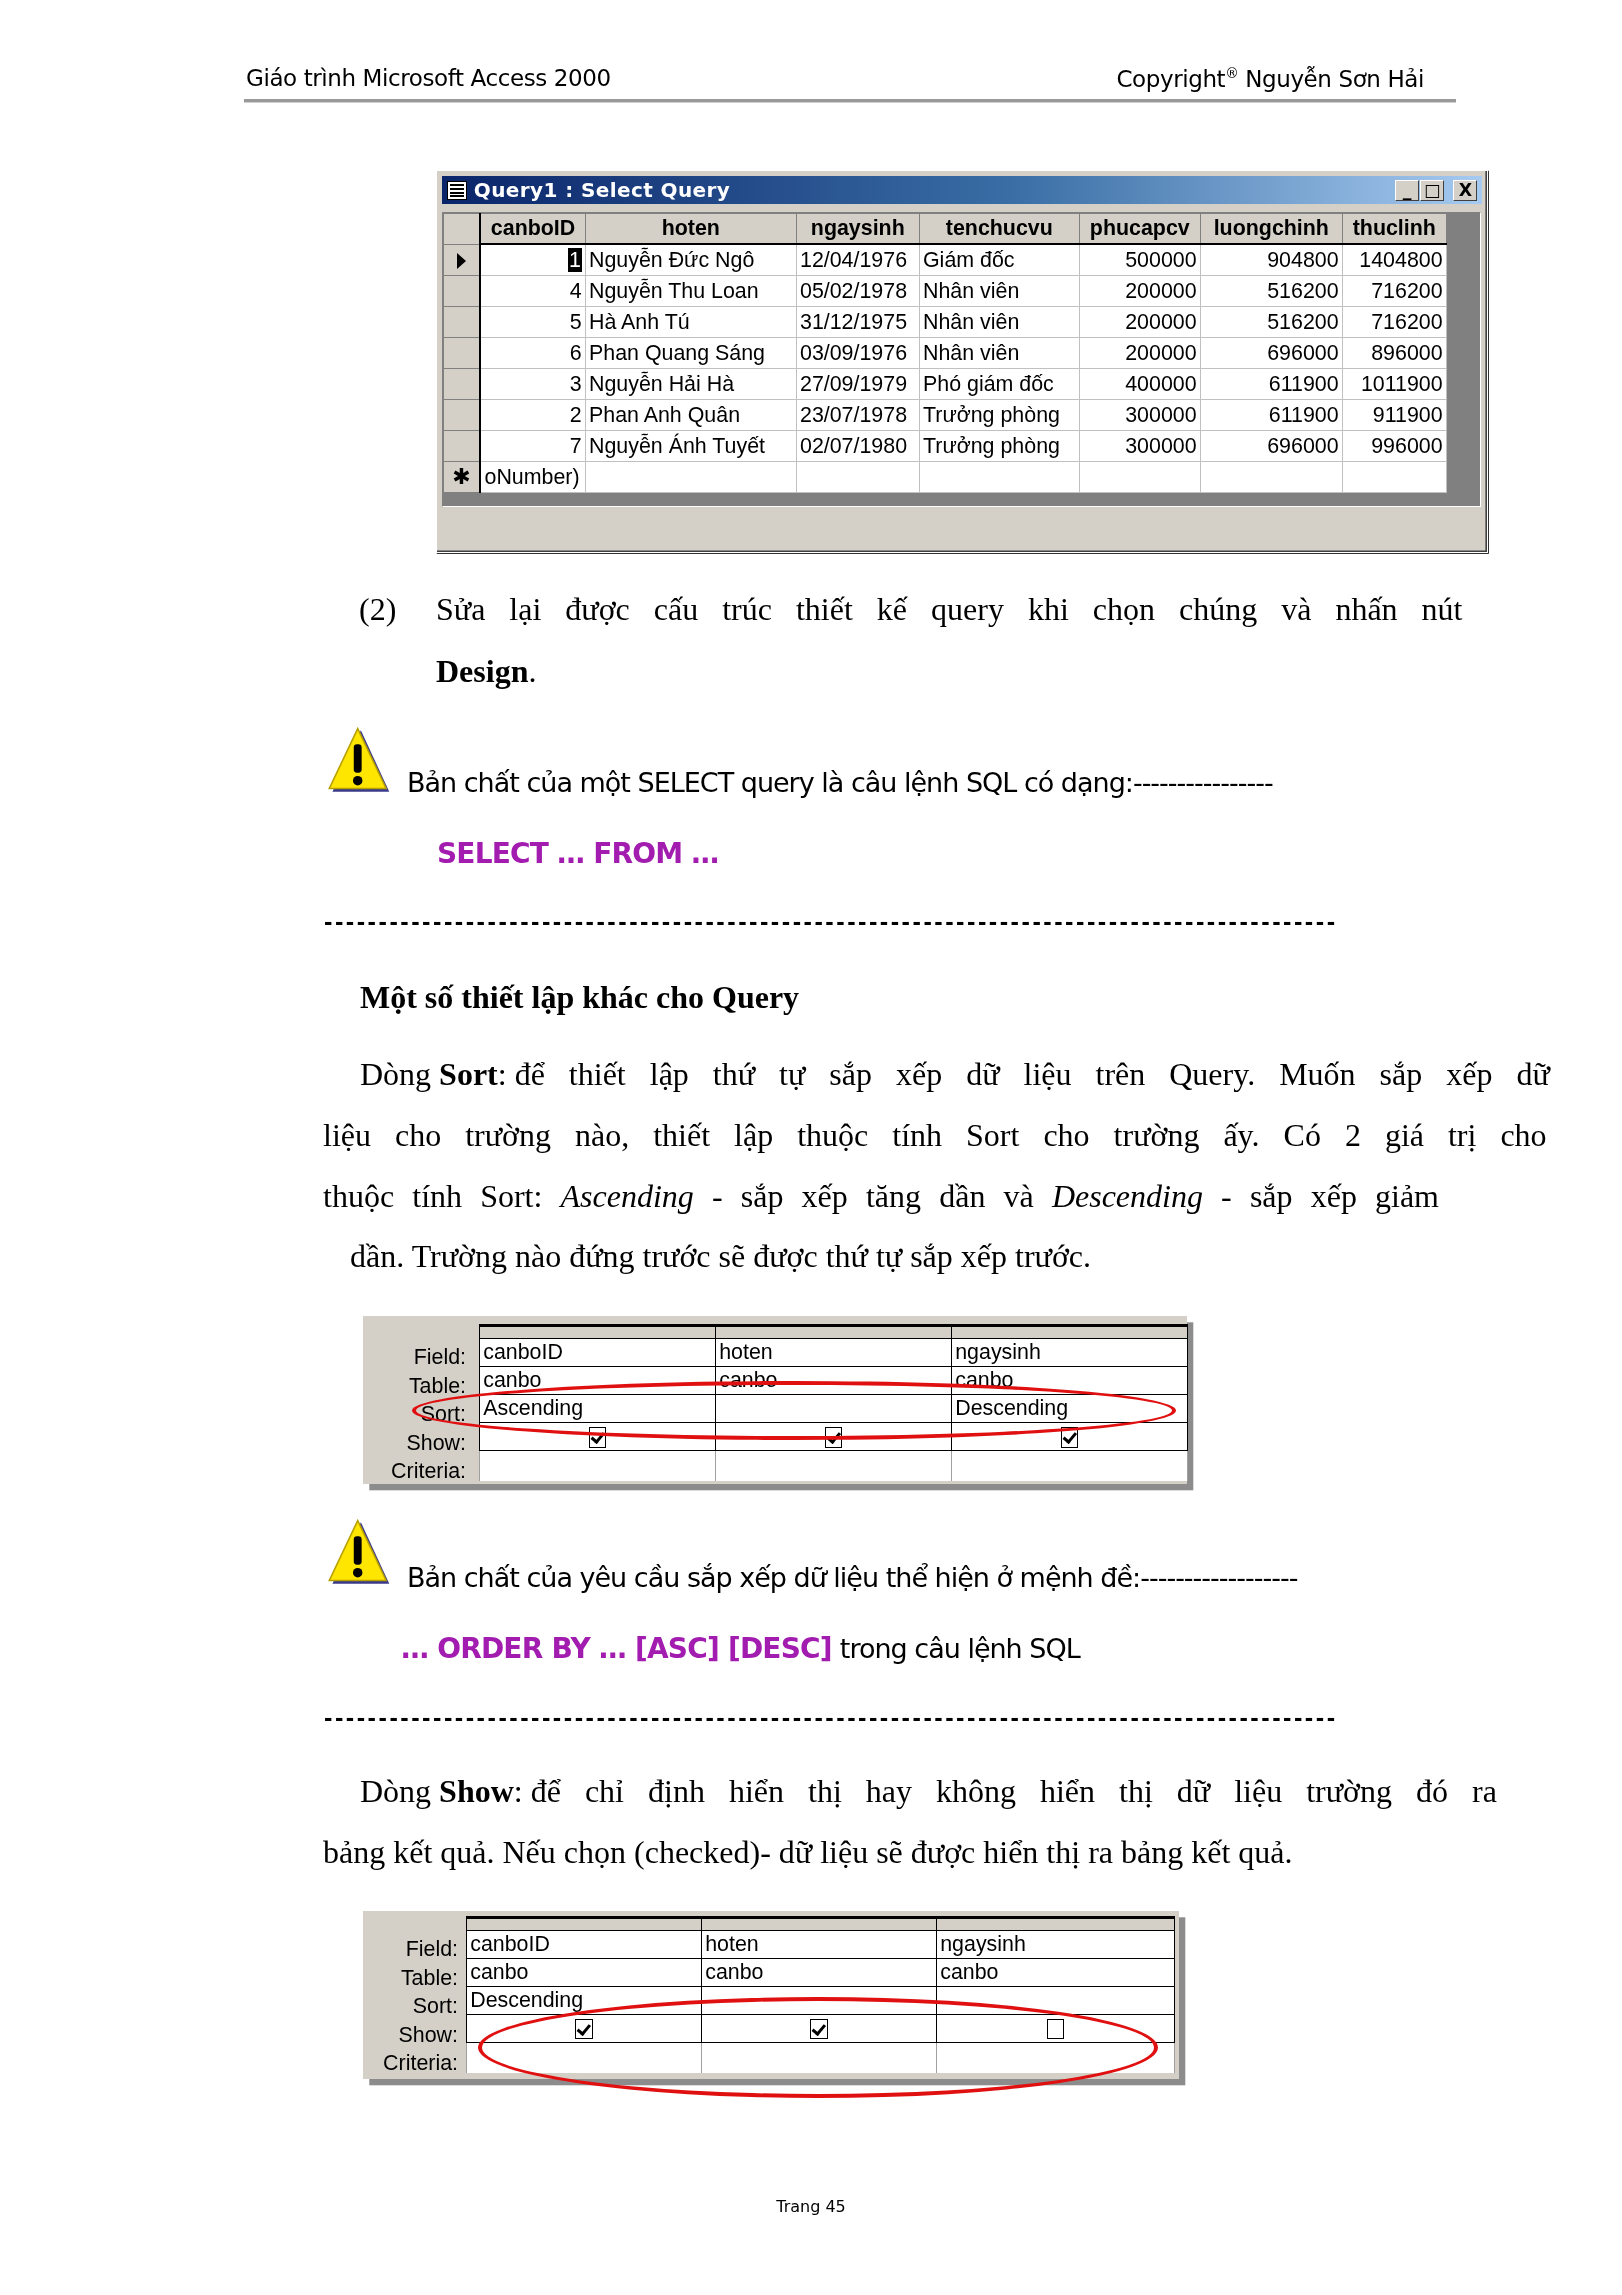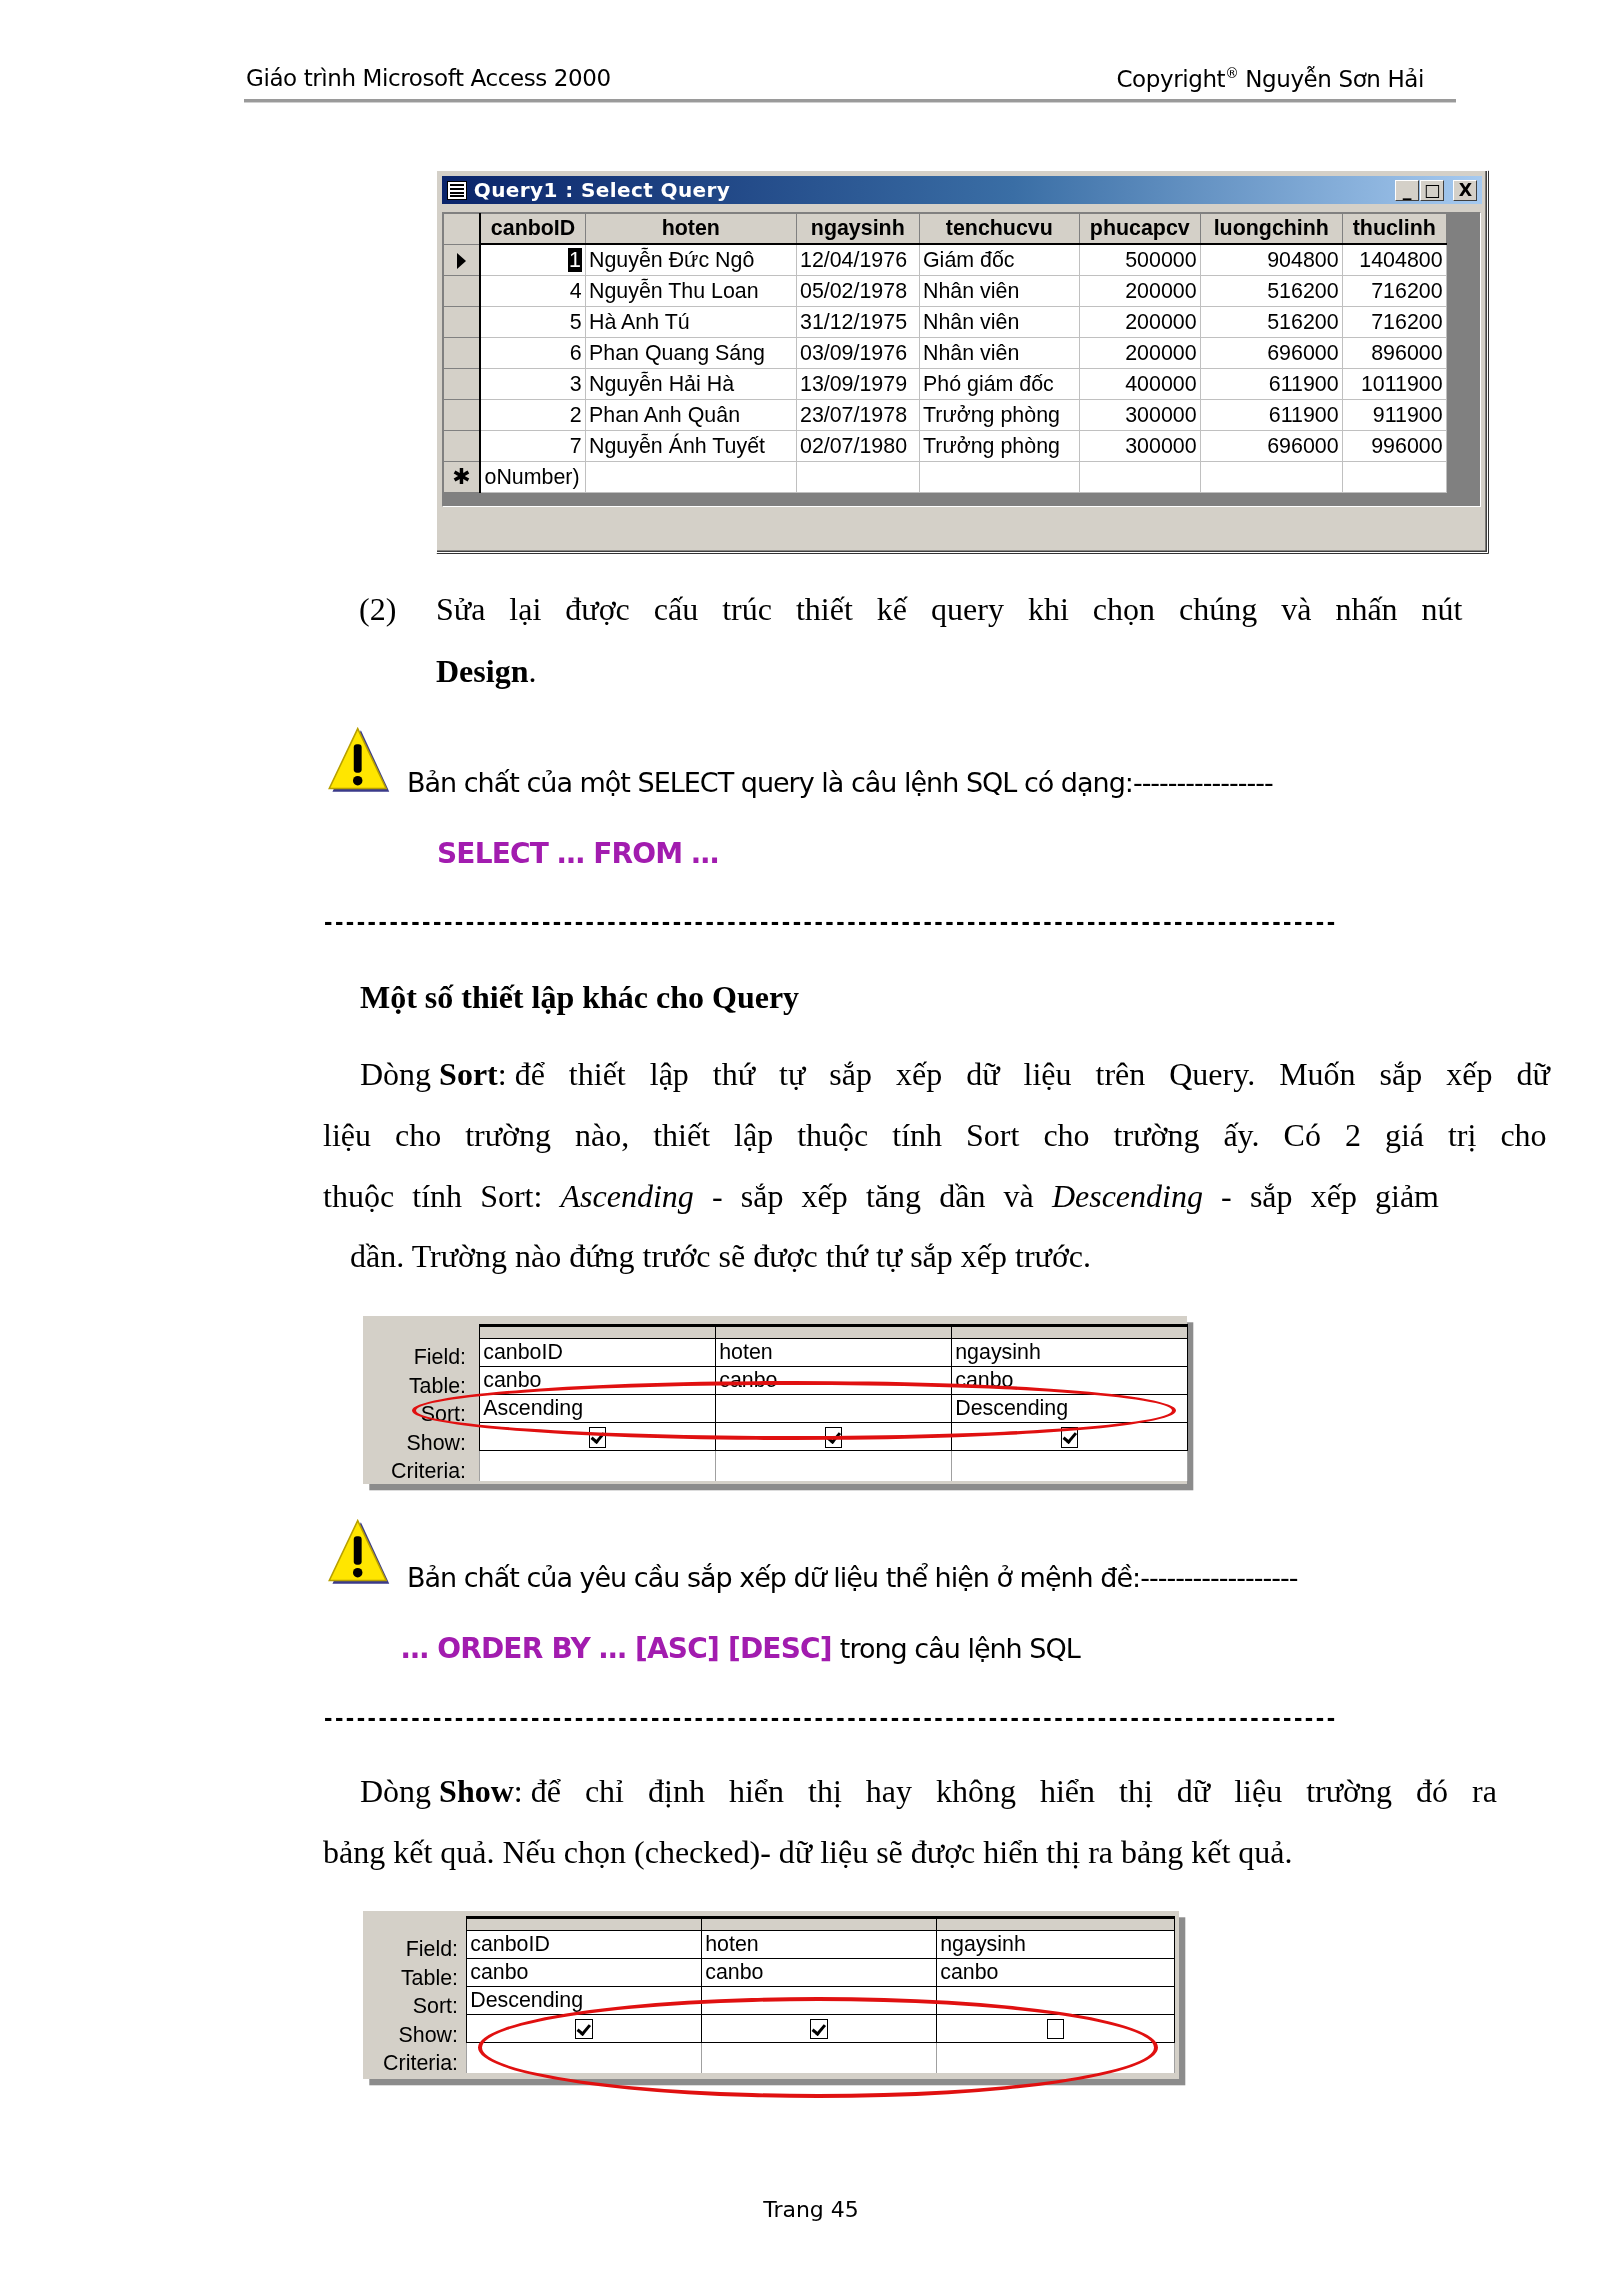--- a/index.html
+++ b/index.html
@@ -54,21 +54,21 @@
   .dgrid .lbls div { height: 28.5px; line-height: 28.5px; padding-right: 8px; }
   .dgrid table { position: absolute; border-collapse: collapse; table-layout: fixed; font-family: "Liberation Sans", sans-serif; font-size: 21.4px; background: #fff; }
   .dgrid td { height: 27px; border: 1.6px solid #000; border-top: 1.6px solid #000; padding: 0 3.2px; white-space: nowrap; overflow: hidden; line-height: 27px; }
   .dgrid tr.hdrbar td { background: #d4d0c8; height: 11px; border-top: 3.2px solid #000; }
   .dgrid tr.crit td { border-bottom: none; border-left: 0.8px solid #a0a0a0; border-right: 0.8px solid #a0a0a0; height: 30px; }
   .dgrid td.c { text-align: center; }
   .chk { display: inline-block; width: 17.4px; height: 20.6px; border: 1.6px solid #000; box-sizing: border-box; background: #fff; vertical-align: middle; position: relative; }
   .chk.on::after { content: ""; position: absolute; left: 4px; top: 2.4px; width: 4.8px; height: 9.5px; border: solid #000; border-width: 0 3.2px 3.2px 0; transform: rotate(40deg); }
   .ellipse { position: absolute; border: 4px solid #e01010; border-radius: 50%; box-sizing: border-box; pointer-events: none; }
 
-  .footer { left: 0; width: 1622px; top: 2197px; text-align: center; font-family: "DejaVu Sans", sans-serif; font-size: 22px; }
+  .footer { left: 0; width: 1622px; top: 2197px; text-align: center; font-family: "DejaVu Sans", sans-serif; font-size: 16px; }
 </style>
 </head>
 <body>
 
 <div class="abs hdr-left">Giáo trình Microsoft Access 2000</div>
 <div class="abs hdr-right"><span>Copyright</span><sup>®</sup><span> Nguyễn Sơn Hải</span></div>
 <div class="abs hdr-rule"></div>
 
 <div class="abs qwin">
   <div class="qtitle">
@@ -141,21 +141,21 @@
           <td>03/09/1976</td>
           <td>Nhân viên</td>
           <td class="num">200000</td>
           <td class="num">696000</td>
           <td class="num">896000</td>
         </tr>
         <tr>
           <td class="sel"></td>
           <td class="num">3</td>
           <td>Nguyễn Hải Hà</td>
-          <td>13/09/1979</td>
+          <td>27/09/1979</td>
           <td>Phó giám đốc</td>
           <td class="num">400000</td>
           <td class="num">611900</td>
           <td class="num">1011900</td>
         </tr>
         <tr>
           <td class="sel"></td>
           <td class="num">2</td>
           <td>Phan Anh Quân</td>
           <td>23/07/1978</td>

